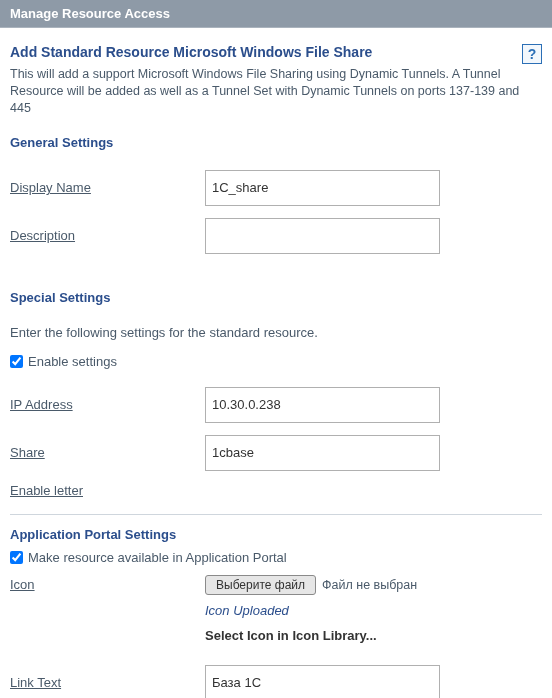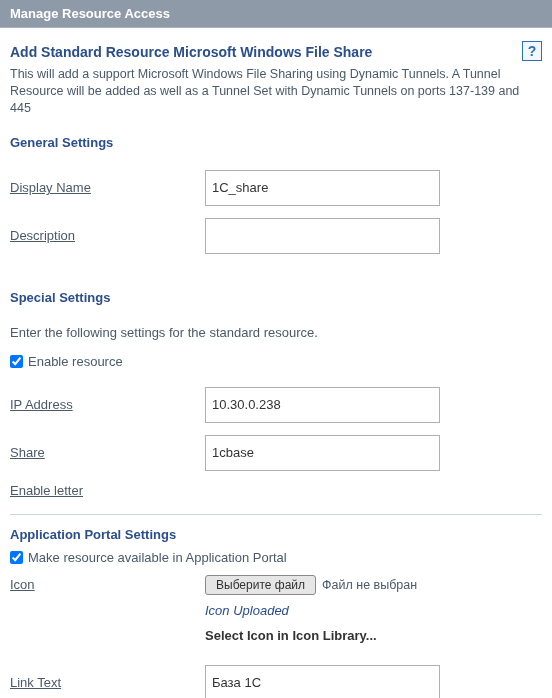--- a/index.html
+++ b/index.html
@@ -17,21 +17,21 @@
     padding: 6px 10px;
     font-size: 13px;
     font-weight: bold;
     border-bottom: 1px solid #aab3bd;
   }
   .content {
     padding: 10px 10px 0 10px;
   }
   .heading-row {
     display: flex;
-    align-items: center;
+    align-items: flex-end;
     justify-content: space-between;
   }
   .heading {
     color: #2b4e8c;
     font-weight: bold;
     font-size: 14px;
     margin: 6px 0 4px 0;
   }
   .help-icon {
     display: inline-flex;
@@ -173,21 +173,21 @@
     <input type="text" value="" style="">
   </div>
 
   <div style="height:14px"></div>
 
   <div class="section-heading">Special Settings</div>
   <div class="subtext">Enter the following settings for the standard resource.</div>
 
   <div class="checkbox-row">
     <input type="checkbox" checked="" style="">
-    <span>Enable resource</span>
+    <span>Enable settings</span>
   </div>
 
   <div class="form-row">
     <div class="label">IP Address</div>
     <input type="text" value="10.30.0.238" style="">
   </div>
   <div class="form-row">
     <div class="label">Share</div>
     <input type="text" value="1cbase" style="">
   </div>

